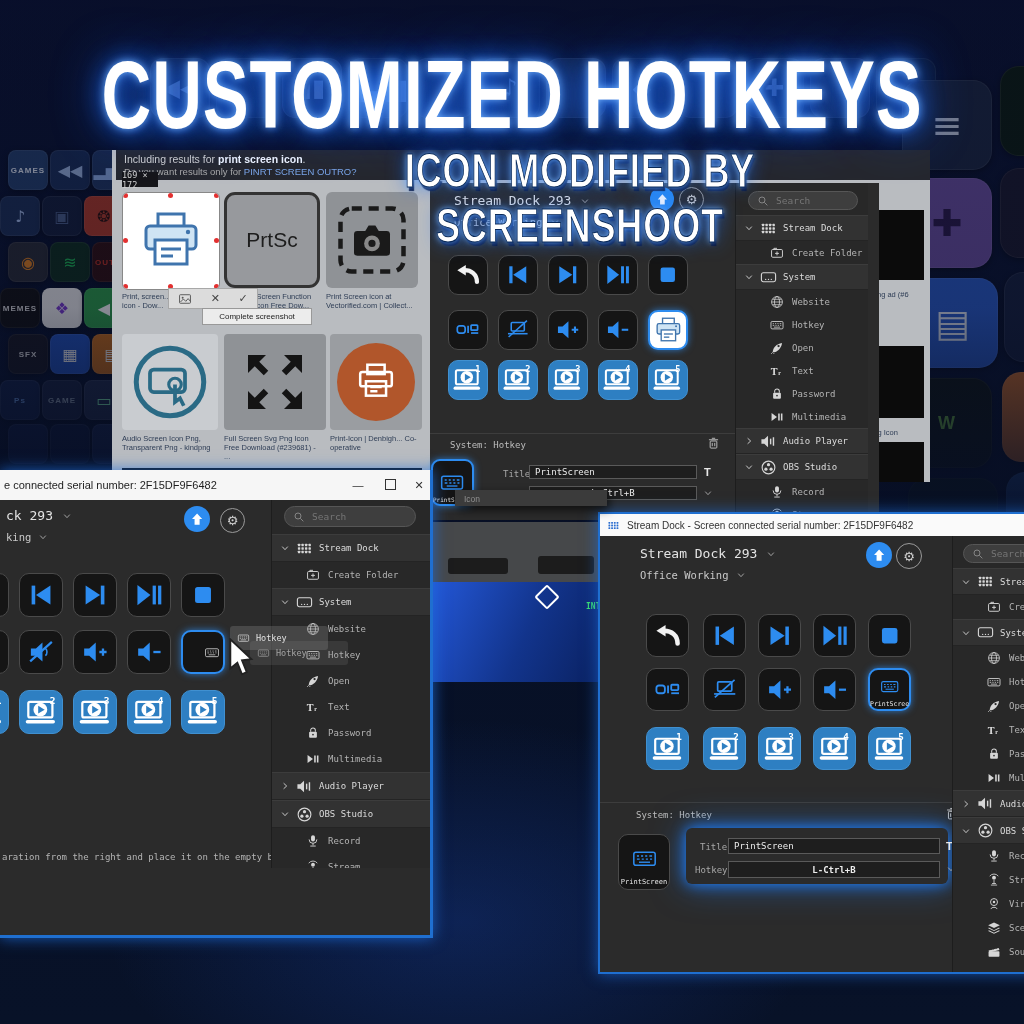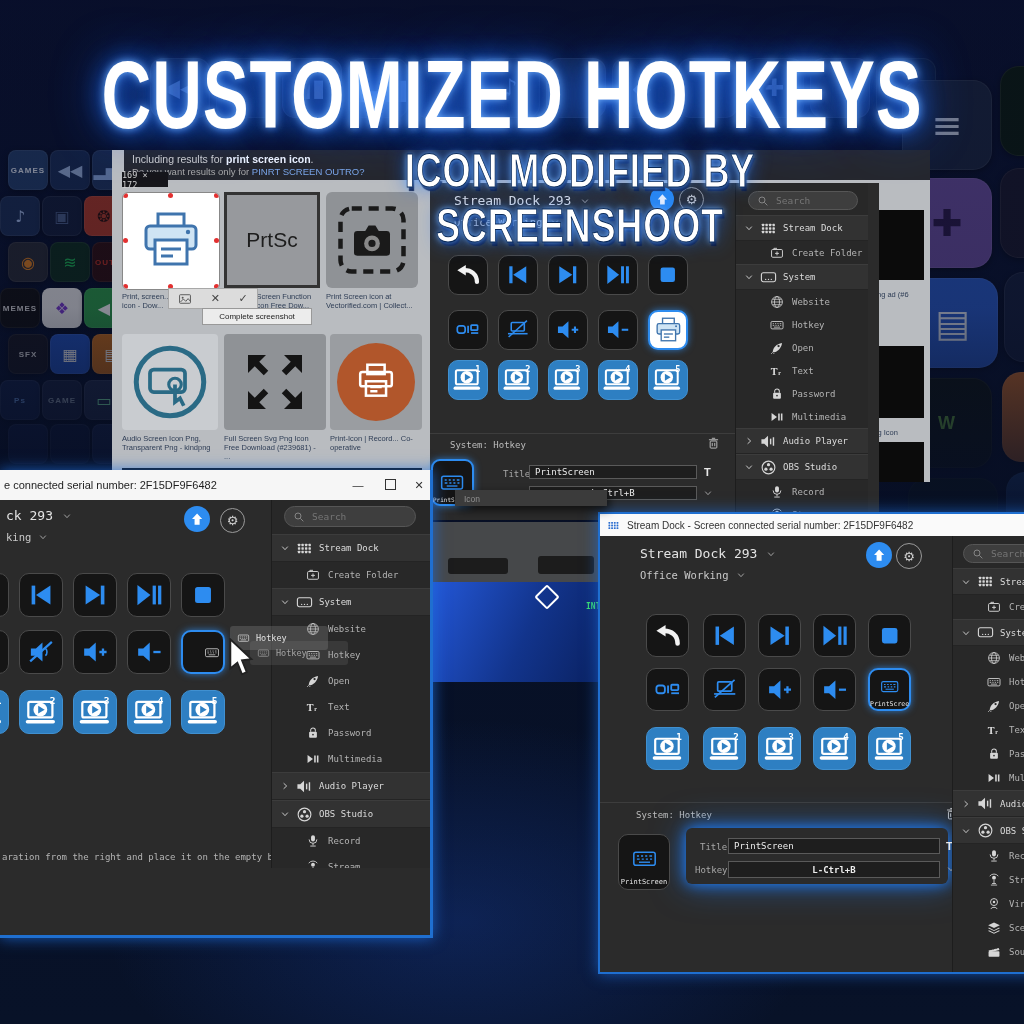--- a/index.html
+++ b/index.html
@@ -20,21 +20,21 @@
   
   .bigtitle{left:0;right:0;top:50px;text-align:center;z-index:6;margin:0;
     font-weight:900;font-size:80px;letter-spacing:1px;color:#fff;transform:scale(.86,1.2);
     text-shadow:0 0 8px #6fb0ff,0 0 24px #1e6fff,0 0 48px #1a5ae0,3px 4px 2px rgba(5,15,50,.95);}
   .subtitle{left:255px;width:650px;top:153px;text-align:center;z-index:6;margin:0;
     font-weight:900;font-size:40px;letter-spacing:1px;color:#fff;transform:scale(.9,1.22);
     -webkit-text-stroke:.8px #0a2a5a;
     text-shadow:0 0 6px #6fb0ff,0 0 18px #1e6fff,2px 3px 1px rgba(5,15,50,.95);}
   
   #bing{left:112px;top:150px;width:818px;height:332px;background:#b9bcc0;z-index:3;overflow:hidden;}
-  #bing .hdr{position:absolute;left:12px;top:0;width:100%;height:30px;background:rgba(26,28,34,.93);}
+  #bing .hdr{position:absolute;left:4px;top:0;width:100%;height:30px;background:rgba(26,28,34,.93);}
   #bing .hdr .l1{position:absolute;left:8px;top:3px;font-size:10.5px;color:#cfcfcf;}
   #bing .hdr .l1 b{color:#eef4ff;}
   #bing .hdr .l2{position:absolute;left:8px;top:16px;font-size:9.5px;color:#a8a8a8;}
   #bing .hdr .l2 a{color:#7aa5e8;text-decoration:none;}
   .bcard{position:absolute;display:flex;align-items:center;justify-content:center;overflow:hidden;}
   .bcap{position:absolute;font-size:7.5px;line-height:9px;color:#2e3d55;width:100px;}
   .hdl{position:absolute;width:5px;height:5px;background:#e23030;border-radius:50%;}
   
   .win{position:absolute;background:#2b2b2b;padding-left:12px;}
   .titlebar{position:absolute;background:#f6f6f6;color:#1e1e1e;display:flex;align-items:center;}
@@ -206,21 +206,21 @@
 
   <div class="abs" id="bing">
     <div class="hdr">
       <div class="l1">
         <span>Including results for </span><b>print screen icon</b><span>.</span>
       </div>
       <div class="l2">
         <span>Do you want results only for </span><a href="#">PINRT SCREEN OUTRO?</a>
       </div>
     </div>
-    <div class="abs mono" style="left:10px;top:22px;width:46px;height:15px;background:#16161a;color:#d0d0d0;font-size:8.5px;display:flex;align-items:center;justify-content:center;z-index:3;">169 × 172</div>
+    <div class="abs mono" style="left:10px;top:22px;width:36px;height:15px;background:#16161a;color:#d0d0d0;font-size:8.5px;display:flex;align-items:center;justify-content:center;z-index:3;">169 × 172</div>
     <div id="bing-cards">
         <div class="bcard" style="left: 10px; top: 42px; width: 96px; height: 96px; background: rgb(255, 255, 255); border-radius: 6px; border: 1px solid rgb(136, 136, 136);">
           <span style="width:64px;height:64px;display:block">
             <svg viewBox="0 0 64 64" xmlns="http://www.w3.org/2000/svg" style="width:100%;height:100%;display:block">
               <rect x="19" y="5" width="26" height="15" fill="#ffffff" stroke="#3f74ad" stroke-width="3"></rect>
               <rect x="7" y="17" width="50" height="23" rx="4" fill="#cfe4f4" stroke="#3f74ad" stroke-width="3"></rect>
               <circle cx="49" cy="23" r="2.2" fill="#3f74ad"></circle>
               <rect x="16" y="31" width="32" height="24" fill="#ffffff" stroke="#3f74ad" stroke-width="3"></rect>
               <line x1="22" y1="40" x2="42" y2="40" stroke="#3f74ad" stroke-width="3"></line>
               <line x1="22" y1="47" x2="34" y2="47" stroke="#3f74ad" stroke-width="3"></line>
@@ -229,21 +229,21 @@
           <span class="hdl" style="left:0px;top:0px;"></span>
           <span class="hdl" style="left:45px;top:0px;"></span>
           <span class="hdl" style="left:91px;top:0px;"></span>
           <span class="hdl" style="left:0px;top:45px;"></span>
           <span class="hdl" style="left:91px;top:45px;"></span>
           <span class="hdl" style="left:0px;top:91px;"></span>
           <span class="hdl" style="left:45px;top:91px;"></span>
           <span class="hdl" style="left:91px;top:91px;"></span>
         </div>
         <div class="bcap" style="left: 10px; top: 142px;">Print, screen... display, keys icon - Dow...</div>
-        <div class="bcard" style="left: 112px; top: 42px; width: 96px; height: 96px; background: rgb(151, 153, 157); border-radius: 0; border: 3px solid rgb(51, 51, 51); box-sizing: border-box;">
+        <div class="bcard" style="left: 112px; top: 42px; width: 96px; height: 96px; background: rgb(151, 153, 157); border-radius: 11px; border: 3px solid rgb(51, 51, 51); box-sizing: border-box;">
           <span style="font-size:21px;color:#1d1d1d;font-family:'Liberation Sans',sans-serif;">PrtSc</span>
         </div>
         <div class="bcap" style="left: 112px; top: 142px;">Key Print Screen Function Svg Png Icon Free Dow...</div>
         <div class="bcard" style="left: 214px; top: 42px; width: 92px; height: 96px; background: rgb(143, 146, 150); border-radius: 6px;">
           <span style="width:72px;height:72px;display:block">
             <svg viewBox="0 0 64 64" xmlns="http://www.w3.org/2000/svg" style="width:100%;height:100%;display:block">
               <rect x="4" y="4" width="56" height="56" rx="10" fill="none" stroke="#1a1a1a" stroke-width="4" stroke-dasharray="9 6"></rect>
               <rect x="16" y="24" width="32" height="22" rx="3" fill="#1a1a1a"></rect>
               <path d="M26 24 l3 -5 h6 l3 5" fill="#1a1a1a"></path>
               <circle cx="32" cy="35" r="7" fill="#888"></circle>
@@ -283,21 +283,21 @@
                 <g fill="none" stroke="#fff" stroke-width="3.5">
                   <rect x="20" y="8" width="24" height="13"></rect>
                   <rect x="10" y="18" width="44" height="20" rx="3"></rect>
                   <rect x="18" y="31" width="28" height="20"></rect>
                   <path d="M24 39 h16 M24 45 h10"></path>
                 </g>
               </svg>
             </span>
           </span>
         </div>
-        <div class="bcap" style="left: 218px; top: 284px;">Print-Icon | Record... Co-operative</div>
+        <div class="bcap" style="left: 218px; top: 284px;">Print-Icon | Denbigh... Co-operative</div>
       </div>
     <div class="abs" style="left:56px;top:138px;width:88px;height:19px;background:#dcdcdc;border:1px solid #a8a8a8;display:flex;align-items:center;justify-content:space-around;z-index:3;">
       <span class="sic" style="width:14px;height:14px;" id="imgchip-slot">
           <svg viewBox="0 0 36 36" xmlns="http://www.w3.org/2000/svg" style="width:100%;height:100%;display:block">
             <rect x="4" y="7" width="28" height="22" rx="2" fill="none" stroke="#555" stroke-width="2.4"></rect>
             <circle cx="12" cy="15" r="2.5" fill="#555"></circle>
             <path d="M6 26 l8 -8 6 6 6 -7 6 7" fill="none" stroke="#555" stroke-width="2.4"></path>
           </svg>
         </span>
       <span style="font-size:11px;color:#444;">✕</span>

